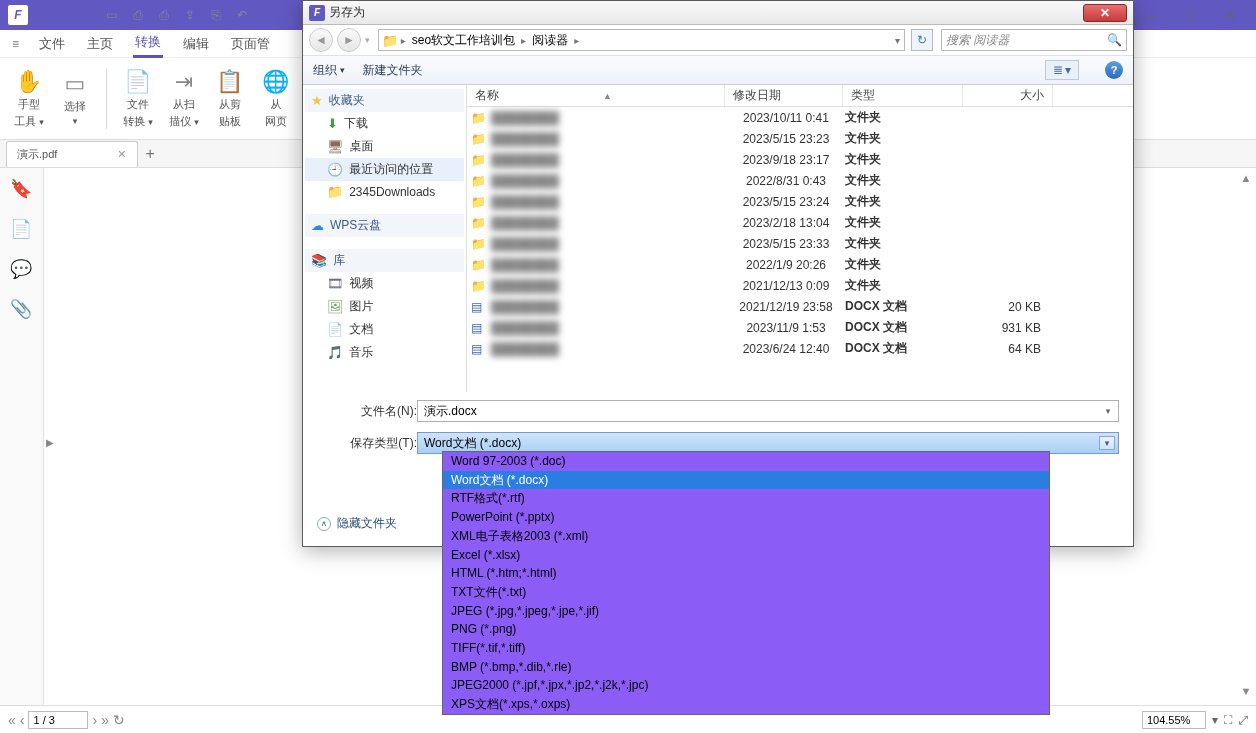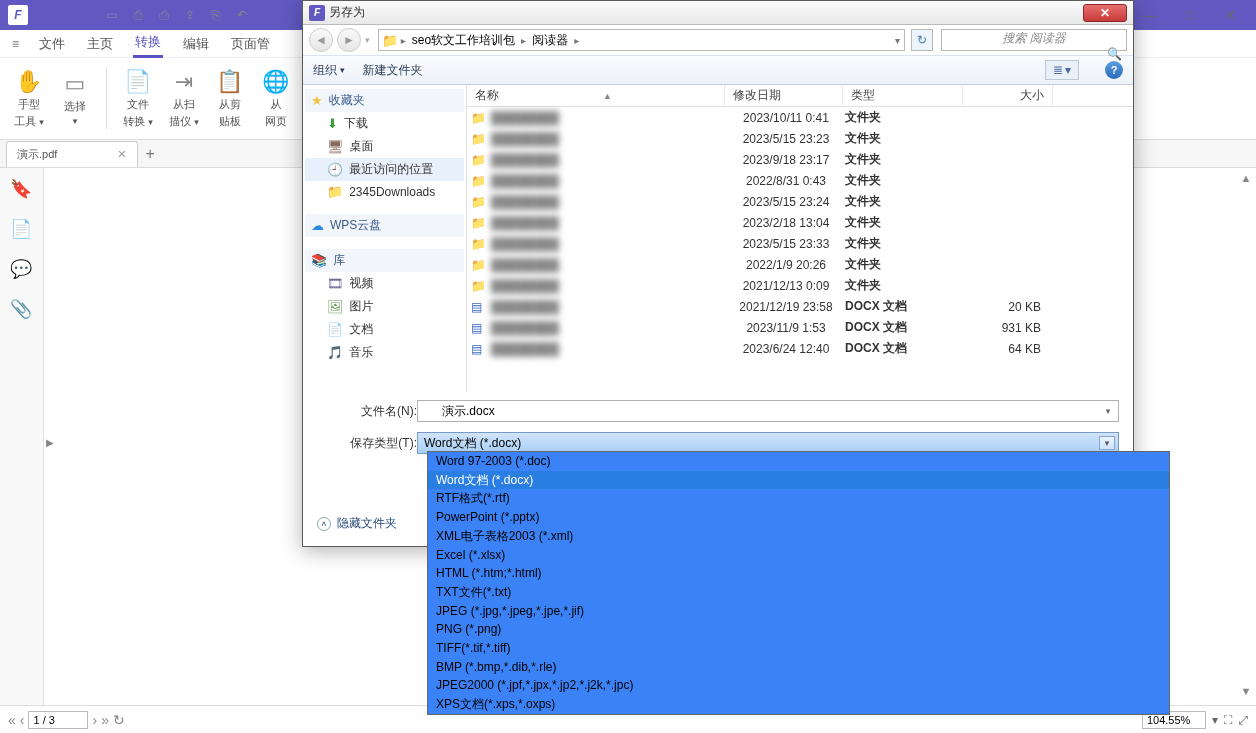--- a/index.html
+++ b/index.html
@@ -53,21 +53,21 @@
 .dlg-close { margin-left: auto; width: 44px; height: 18px; background: linear-gradient(#e97070,#c83a3a); border:1px solid #8a2a2a; border-radius: 3px; color: #fff; display:flex; align-items:center; justify-content:center; font-size:12px; font-weight:bold;}
 
 .nav-row { height: 30px; display: flex; align-items: center; padding: 4px 6px; gap: 4px; }
 .nav-back, .nav-fwd { width: 24px; height: 24px; border: 1px solid #ccc; border-radius: 50%; background: linear-gradient(#fafafa,#e6e6e6); color:#999; display:flex; align-items:center; justify-content:center;}
 .nav-sep { color:#aaa; font-size:9px;}
 .breadcrumb { flex: 1; height: 22px; border: 1px solid #b8b8b8; background: #fff; display: flex; align-items: center; padding: 0 4px; gap: 2px; margin-left: 4px; }
 .breadcrumb .folder-ico { color:#e6b84a; font-size:13px;}
 .breadcrumb .crumb { padding: 0 4px; }
 .breadcrumb .carrow { color:#777; font-size:10px; }
 .refresh-btn { width: 22px; height: 22px; border: 1px solid #b8b8b8; background: #eef4fb; color:#4a78b0; display:flex; align-items:center; justify-content:center; margin-left:2px;}
-.search-box { width: 186px; height: 22px; border: 1px solid #b8b8b8; background: #fff; display: flex; align-items: center; padding: 0 4px; color: #888; font-style: italic; margin-left: 4px; flex-direction: column; }
+.search-box { width: 186px; height: 22px; border: 1px solid #b8b8b8; background: #fff; display: flex; align-items: center; padding: 0 4px; color: #888; font-style: italic; margin-left: 4px; }
 .search-box .mag { margin-left: auto; color: #5a7fae; font-style: normal; }
 
 .toolbar-row { height: 30px; background: linear-gradient(#fafbff,#eef2f8); border-top:1px solid #dbe2ee; border-bottom:1px solid #c8d0de; display: flex; align-items: center; padding: 0 10px; gap: 18px; }
 .tbtn { color: #2c3e58; font-size: 12px; display:flex; align-items:center; gap:3px;}
 .tbtn .drop { font-size:9px;}
 .view-btn { margin-left: auto; width: 34px; height: 20px; border: 1px solid #bcc8dc; background: #eaf0f8; display:flex; align-items:center; justify-content:center; gap:2px; color:#4a6a9a;}
 .help-btn { width:18px; height:18px; border-radius:50%; background:linear-gradient(#5aa0e0,#2a6abd); color:#fff; display:flex; align-items:center; justify-content:center; font-size:11px; font-weight:bold; margin-left:8px;}
 
 .dlg-body { display: flex; height: 307px; }
 .tree-pane { width: 164px; border-right: 1px solid #e0e0e0; padding: 4px 2px; overflow:hidden;}
@@ -100,31 +100,31 @@
 .list-row .fico { width: 16px; color: #e6b84a; margin-right: 4px; }
 .list-row .fico.docx { color: #3a6abf; }
 .list-row .fname { width: 236px; filter: blur(3px); color:#888;}
 .list-row .fdate { width: 118px; text-align: center; }
 .list-row .ftype { width: 120px; font-weight: bold; }
 .list-row .fsize { width: 76px; text-align:right;}
 
 .bottom-form { padding: 8px 14px; display: flex; flex-direction: column; gap: 10px; }
 .form-row { display: flex; align-items: center; }
 .form-label { width: 100px; text-align: right; font-size: 12px; color: #333; }
-.form-input { flex: 1; height: 22px; border: 1px solid #b0b0b0; background: #fff; padding: 0 24px; font-size: 12px; }
+.form-input { flex: 1; height: 22px; border: 1px solid #b0b0b0; background: #fff; padding: 0 6px; font-size: 12px; }
 .form-select { flex: 1; height: 22px; border: 1px solid #7a9ac6; background: linear-gradient(#d0e4fb,#a8cff5); padding: 0 6px; font-size: 12px; display:flex; align-items:center; position:relative;}
 .form-select .sel-arrow { position:absolute; right:3px; top:3px; width:16px; height:14px; border:1px solid #88a8d0; background:linear-gradient(#eaf3fd,#cfe4f9); color:#556; display:flex; align-items:center; justify-content:center; font-size:9px;}
 .input-drop { width:18px; height:20px; color:#666; display:flex; align-items:center; justify-content:center; font-size:9px; position:absolute; right:2px;}
 .form-input-wrap { flex:1; position:relative; display:flex; align-items:center;}
 
 .hide-folders { position:absolute; left:14px; bottom:14px; display:flex; align-items:center; gap:6px; font-size:12px; color:#2a4a7a;}
 .hide-folders .circ { width:14px; height:14px; border:1px solid #8aa; border-radius:50%; display:flex; align-items:center; justify-content:center; font-size:9px;}
 
 
-.dropdown-list { position: absolute; left: 427px; top: 451px; width: 743px; background: #3b82f6; border: 1px solid #666; z-index: 20; max-height: 280px; overflow:hidden;}
+.dropdown-list { position: absolute; left: 442px; top: 451px; width: 608px; background: #8b5cf6; border: 1px solid #666; z-index: 20; max-height: 280px; overflow:hidden;}
 .drop-item { padding: 1px 8px; font-size: 12px; color: #000; cursor: pointer; line-height:16.7px;}
 .drop-item.selected { background: #2a7de1; color: #fff; }
 </style>
 </head>
 <body>
 
 <div class="app-titlebar">
   <div class="app-logo">F</div>
   <div class="qa-icons">
     <span class="qa-icon">▭</span>

